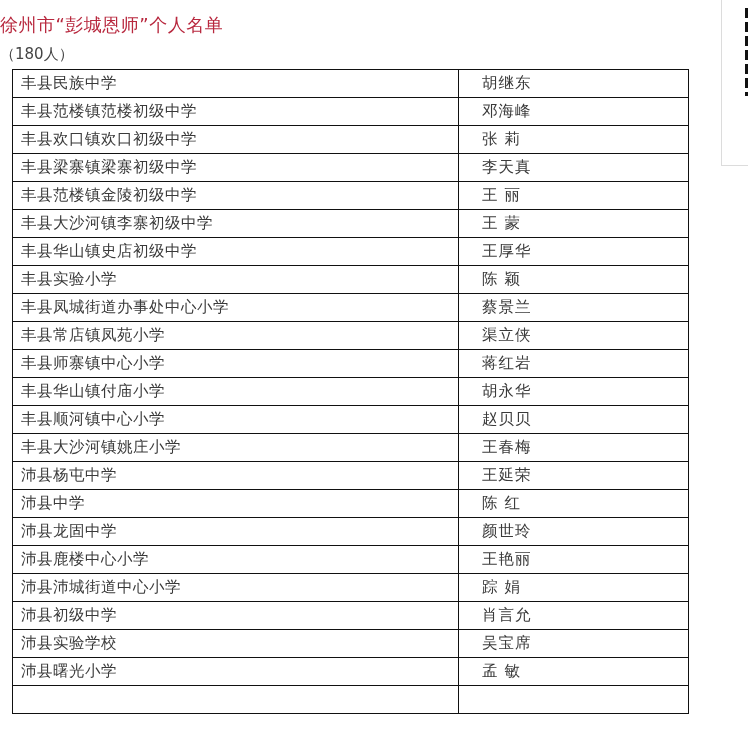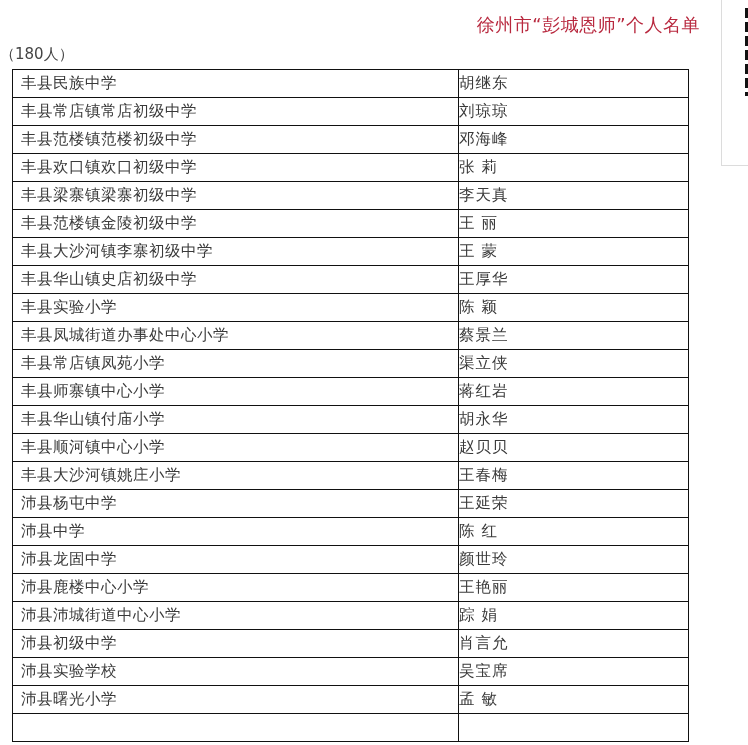--- a/index.html
+++ b/index.html
@@ -13,21 +13,21 @@
       position: relative;
       overflow: hidden;
       font-family: "DejaVu Sans", "Liberation Sans", sans-serif;
       color: #333333;
     }
     .title {
       position: absolute;
       left: 0;
       top: 12px;
       width: 700px;
-      text-align: right;
+      text-align: left;
       font-size: 18px;
       line-height: 26px;
       color: #b8283e;
       letter-spacing: 0.5px;
     }
     .subtitle {
       position: absolute;
       left: 0;
       top: 43px;
       width: 700px;
@@ -48,21 +48,21 @@
       height: 27px;
       padding: 0 0 0 8px;
       font-size: 15.5px;
       line-height: 27px;
       color: #3a3a3a;
       white-space: nowrap;
       overflow: hidden;
       letter-spacing: 0.5px;
     }
     .table td.school { width: 437px; margin-top: 44px; }
-    .table td.name { padding-left: 0; letter-spacing: 1px; }
+    .table td.name { padding-left: 23px; letter-spacing: 1px; }
     .side-panel {
       position: absolute;
       left: 721px;
       top: -1px;
       width: 40px;
       height: 166px;
       border-left: 1px solid #dcdcdc;
       border-bottom: 1px solid #dcdcdc;
       background: #ffffff;
     }
@@ -80,24 +80,20 @@
 
 <div>
   <div class="title">徐州市“彭城恩师”个人名单</div>
   <div class="subtitle">（180人）</div>
 
   <table class="table">
     <tbody id="table-body">
     <tr>
           <td class="school">丰县民族中学</td>
           <td class="name">胡继东</td>
-        </tr>
-        <tr>
-          <td class="school">丰县常店镇常店初级中学</td>
-          <td class="name">刘琼琼</td>
         </tr>
         <tr>
           <td class="school">丰县范楼镇范楼初级中学</td>
           <td class="name">邓海峰</td>
         </tr>
         <tr>
           <td class="school">丰县欢口镇欢口初级中学</td>
           <td class="name">张 莉</td>
         </tr>
         <tr>

